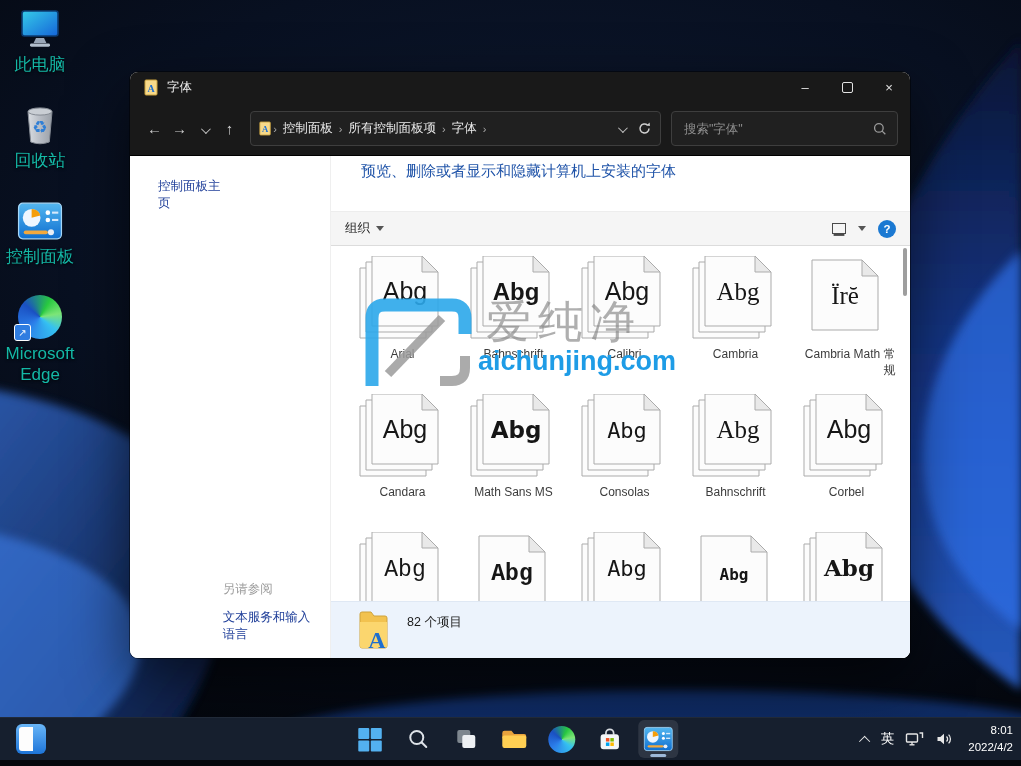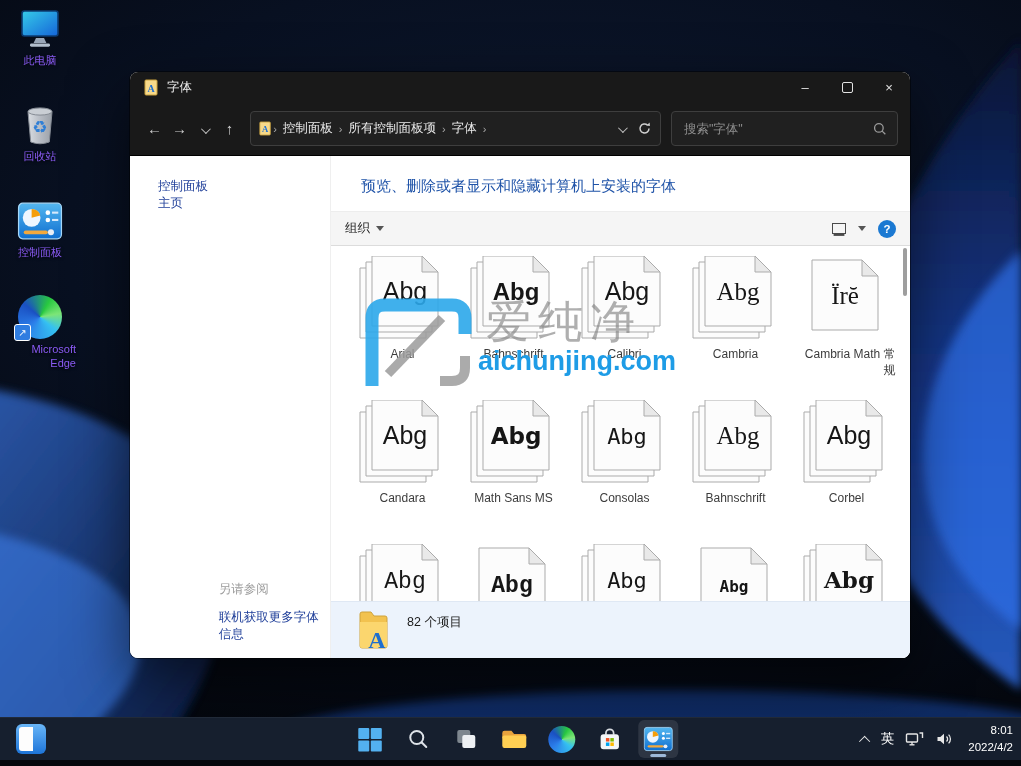--- a/index.html
+++ b/index.html
@@ -7,21 +7,21 @@
        font-family:"Liberation Sans",sans-serif;background:#070d1a;}
 
   
   .wallpaper{position:absolute;inset:0;z-index:0;
     background:radial-gradient(900px 520px at 55% 32%, #0e1930 0%, #081021 55%, #04070e 100%);}
   .wallpaper svg{position:absolute;inset:0}
 
   
   .dicon{position:absolute;left:4px;width:72px;display:flex;flex-direction:column;
          align-items:center;z-index:2;cursor:default}
-  .dicon .lbl{margin-top:4px;color:#8b5cf6;font-size:11px;text-align:right;line-height:1.25;
+  .dicon .lbl{margin-top:4px;color:#14b8a6;font-size:17px;text-align:center;line-height:1.25;
          text-shadow:0 1px 3px rgba(0,0,0,.9)}
   .edge-ball{width:44px;height:44px;border-radius:50%;position:relative;
     background:conic-gradient(from 130deg,#35c1f1 0deg,#2b7de9 100deg,#1a50c2 180deg,#28c840 260deg,#7ce577 310deg,#35c1f1 360deg);}
   .edge-ball .badge{position:absolute;left:-4px;bottom:-2px;width:15px;height:15px;border-radius:3px;
     background:#2f7de1;color:#fff;font-size:10px;line-height:15px;text-align:center;border:1.5px solid #fff}
 
   
   .win{position:absolute;left:130px;top:72px;width:780px;height:586px;z-index:5;
        border-radius:8px;overflow:hidden;background:#fff;
        box-shadow:0 22px 60px rgba(0,0,0,.6),0 0 0 1px rgba(0,0,0,.45);}
@@ -48,33 +48,33 @@
 
   .winbody{display:flex;height:503px}
   .sidebar{width:200px;background:#fff;box-sizing:border-box;padding:22px 10px 16px 28px;
            display:flex;flex-direction:row;font-size:12.5px}
   .side-home{color:#21409a;margin-bottom:22px}
   .side-link{color:#21409a;margin-bottom:13px;cursor:pointer}
   .side-bottom{margin-top:auto}
   .side-see{color:#9b9b9b;margin-bottom:11px}
 
   .content{flex:1;position:relative;background:#fff;border-left:1px solid #efefef}
-  .chead{height:55px;box-sizing:border-box;padding:21px 0 0 30px;color:#1f53a8;font-size:15px}
+  .chead{height:55px;box-sizing:border-box;padding:6px 0 0 30px;color:#1f53a8;font-size:15px}
   .cmdbar{height:33px;background:#f5f5f5;border-top:1px solid #ededed;border-bottom:1px solid #dcdcdc;
           display:flex;align-items:center;padding:0 14px;font-size:12.5px;color:#1b1b1b}
   .caret{display:inline-block;width:0;height:0;border-left:4px solid transparent;
          border-right:4px solid transparent;border-top:5px solid #555;margin-left:6px}
   .cmd-right{margin-left:auto;display:flex;align-items:center;gap:12px}
   .view-ic{display:inline-block;width:12px;height:9px;border:1.6px solid #4a4a4a;box-shadow:0 3.5px 0 -1.6px #4a4a4a}
   .help{width:18px;height:18px;border-radius:50%;background:#1b79d2;color:#fff;font-size:11.5px;
         font-weight:bold;display:flex;align-items:center;justify-content:center}
 
   .files{position:absolute;left:0;right:0;top:88px;bottom:58px;overflow:hidden;
          box-sizing:border-box;padding:12px 18px 0 16px;display:grid;
-         grid-template-columns:repeat(5,111px);row-gap:20px;align-content:start;justify-items:center}
+         grid-template-columns:repeat(5,111px);row-gap:14px;align-content:start;justify-items:center}
   .tile{width:111px;display:flex;flex-direction:column;align-items:center}
   .tile-label{font-size:12px;color:#3c3c3c;text-align:right;max-width:98px;line-height:1.35;min-height:34px}
   .pv{fill:#161616}
   .f-sans{font-family:"Liberation Sans",sans-serif;font-size:25px}
   .f-sans-bold{font-family:"Liberation Sans",sans-serif;font-size:24px;font-weight:bold}
   .f-serif{font-family:"Liberation Serif",serif;font-size:25px}
   .f-comic{font-family:"DejaVu Sans",sans-serif;font-size:23px;font-weight:bold}
   .f-mono{font-family:"DejaVu Sans Mono",monospace;font-size:22px}
   .f-mono-light{font-family:"Liberation Mono",monospace;font-size:23px}
   .f-mono-bold{font-family:"Liberation Mono",monospace;font-size:23px;font-weight:bold}
@@ -251,21 +251,21 @@
         <line x1="9.8" y1="9.8" x2="13.2" y2="13.2" stroke="#9a9a9a" stroke-width="1.4"></line>
       </svg>
     </div>
   </div>
 
   <div class="winbody">
     <div class="sidebar">
       <div class="side-home">控制面板主页</div>
       <div class="side-bottom">
         <div class="side-see">另请参阅</div>
-        <div class="side-link" style="margin-bottom:0">联机获取更多字体信息</div>
+        <div class="side-link" style="margin-bottom:0">文本服务和输入语言</div>
       </div>
     </div>
 
     <div class="content">
       <div class="chead">预览、删除或者显示和隐藏计算机上安装的字体</div>
 
       <div class="cmdbar">
         <span style="display:flex;align-items:center">
           <span>组织</span>
           <span class="caret"></span>

